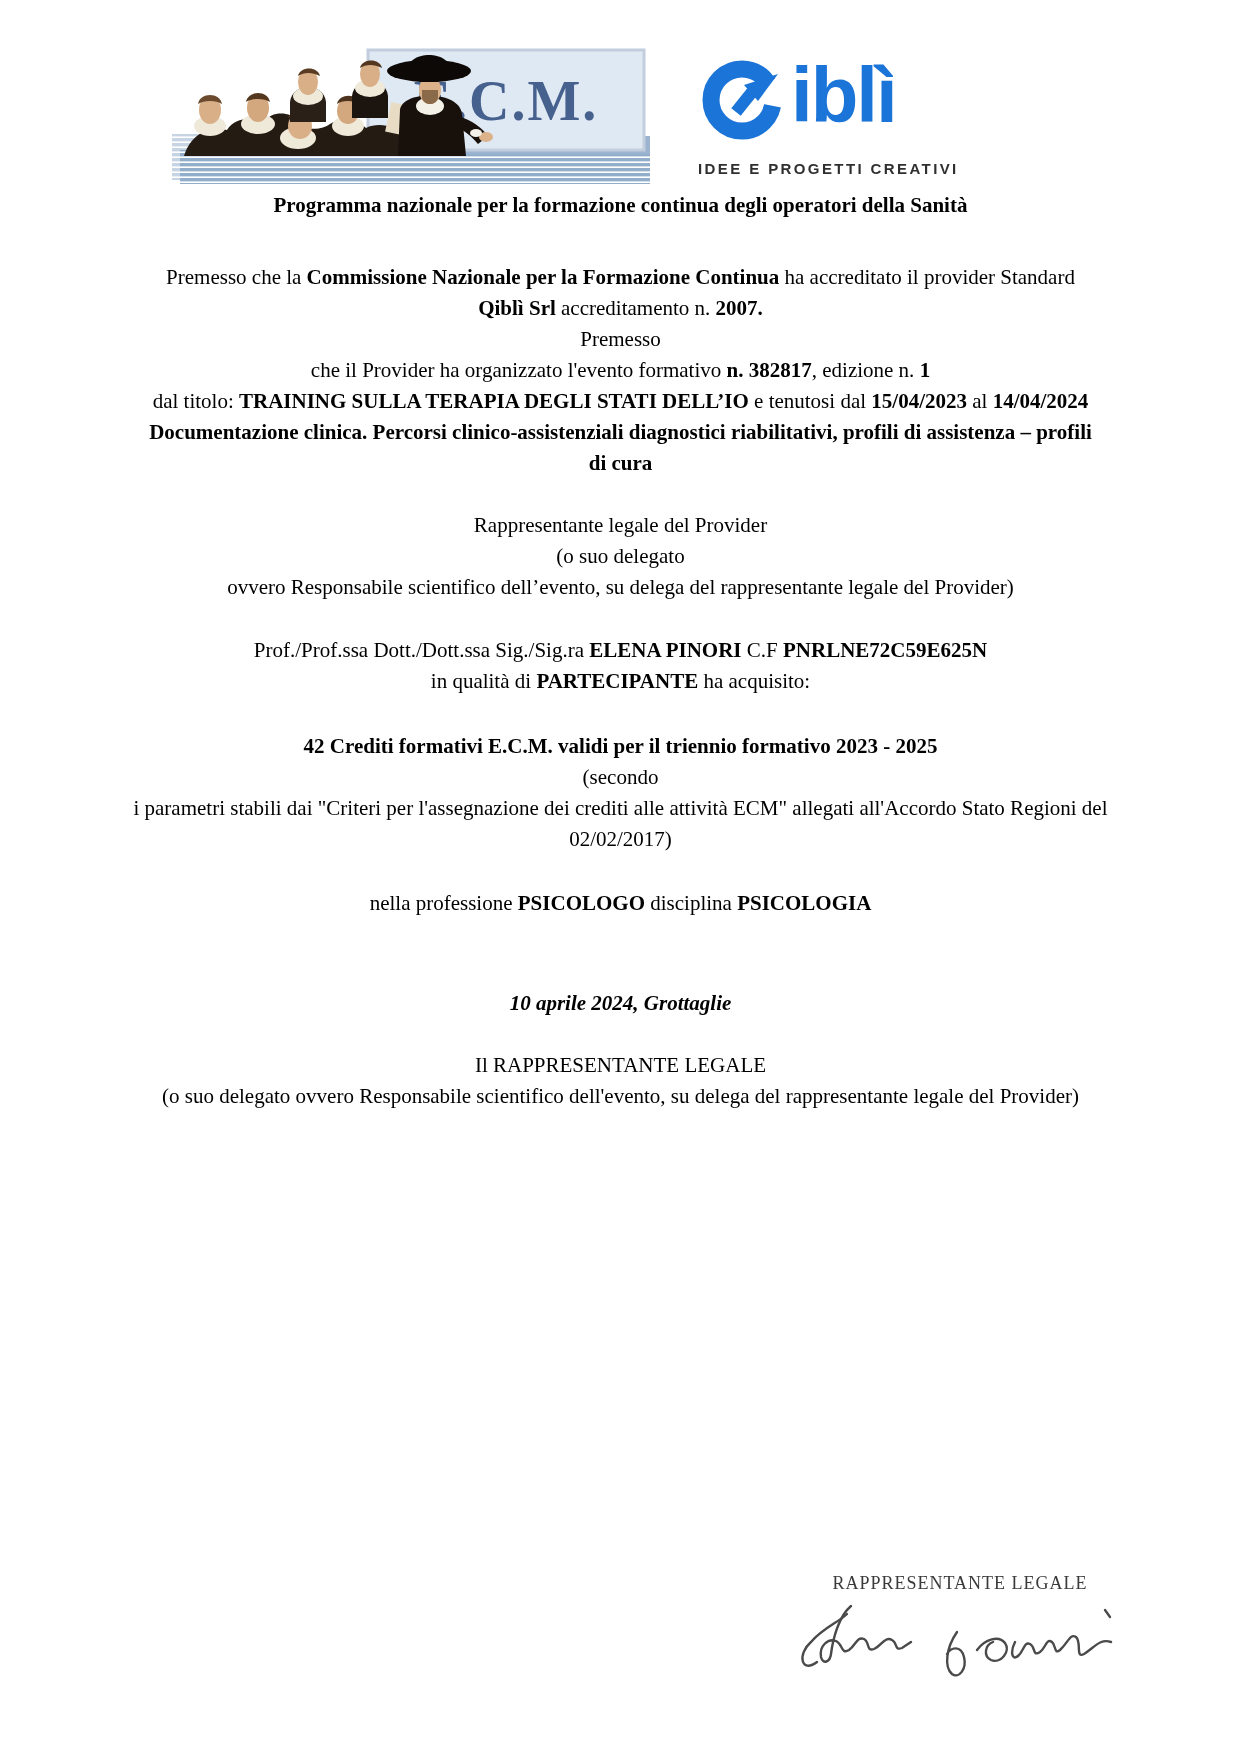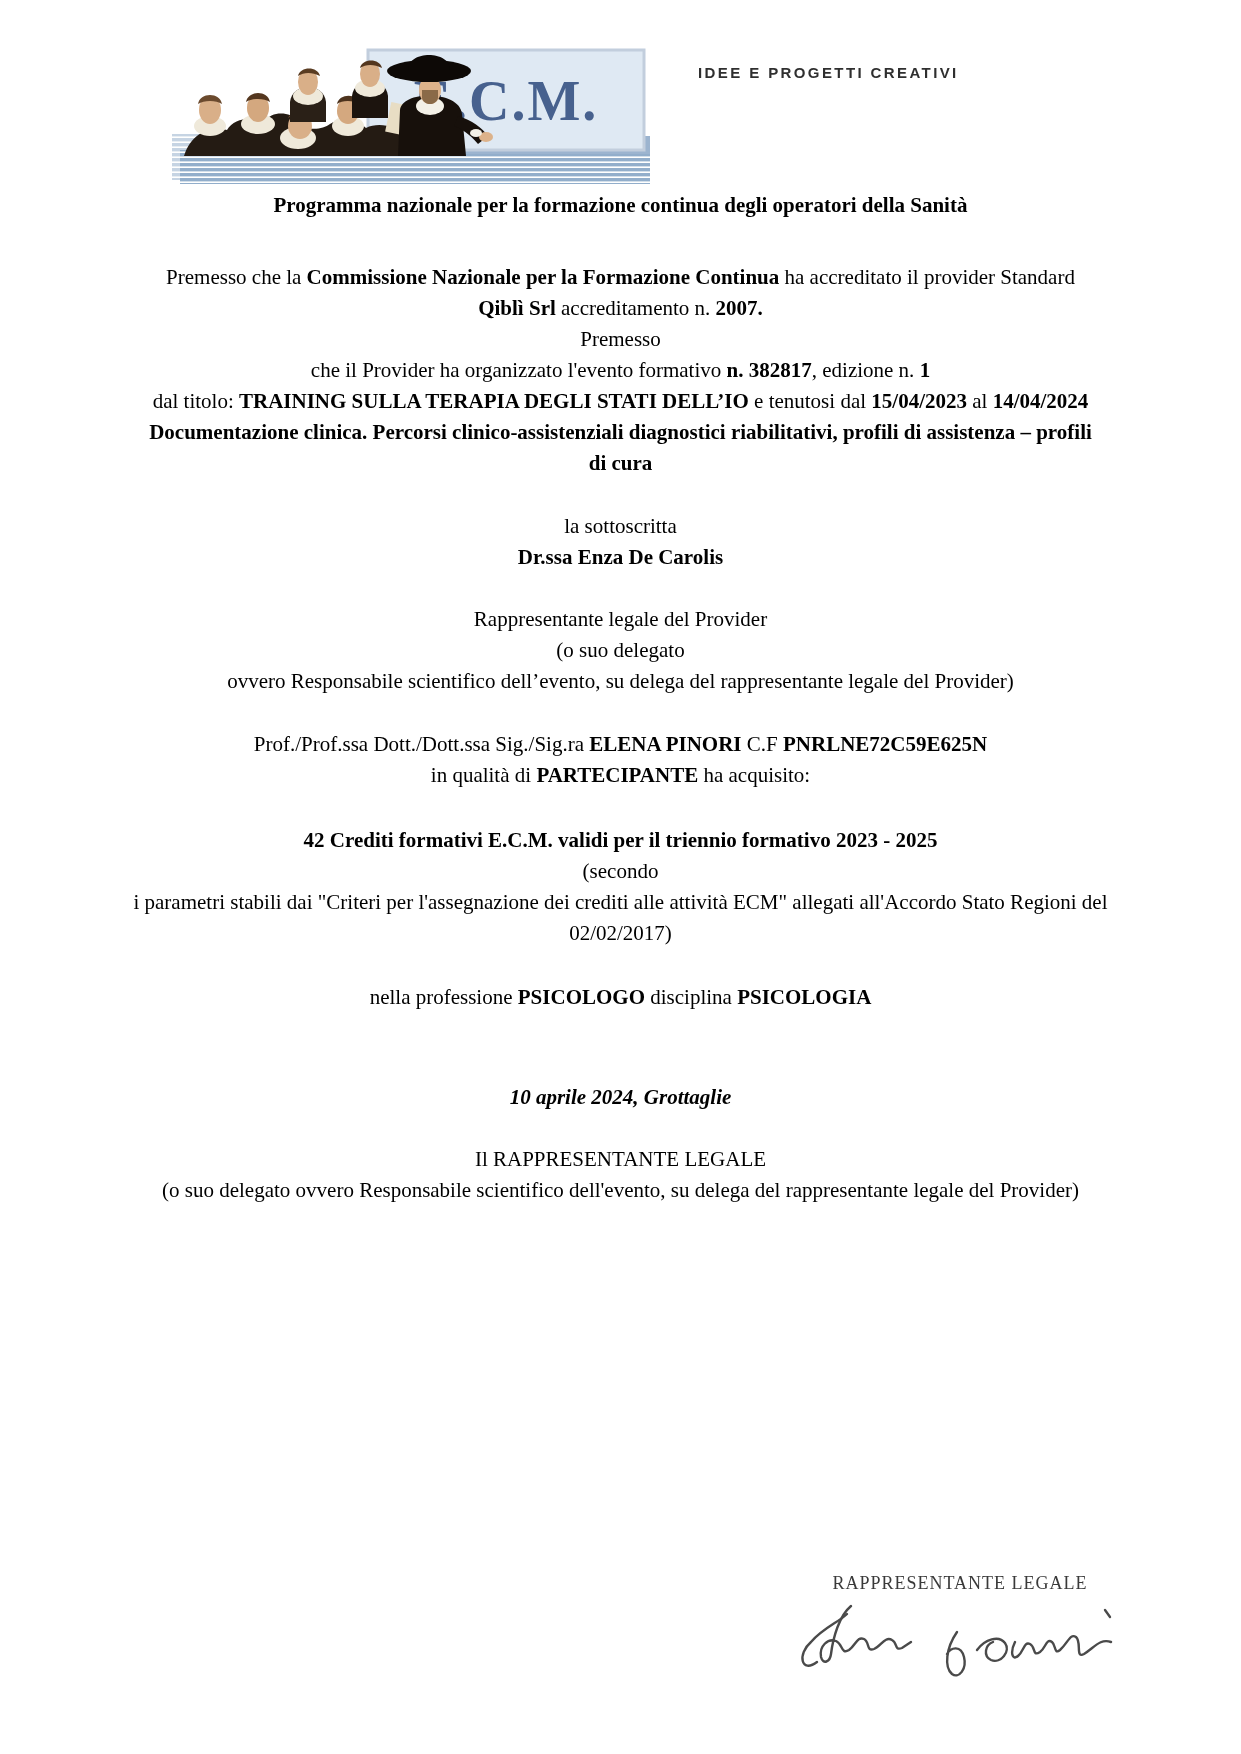--- a/index.html
+++ b/index.html
@@ -123,40 +123,45 @@
           <path d="M236,32 C236,12 278,12 278,32 Z" fill="#0d0906"></path>
 
           <path d="M286,78 C300,82 310,90 316,98 L306,106 C298,96 288,90 282,88 Z" fill="#17100b"></path>
           <ellipse cx="314" cy="99" rx="7" ry="5" fill="#dcb28a"></ellipse>
           <ellipse cx="304" cy="95" rx="6" ry="4" fill="#f4f1e8"></ellipse>
         </g>
       </svg>
     </div>
 
     <div class="qibli-logo">
+      <div class="qibli-row">
+        <svg width="92" height="96" viewBox="0 0 92 96">
+          <circle cx="44" cy="50" r="31" fill="none" stroke="#1b74d8" stroke-width="17"></circle>
+          <path d="M44,50 L96,16 L96,60 Z" fill="#ffffff"></path>
+          <polygon points="80,24 46,35 60,51" fill="#1b74d8"></polygon>
+          <line x1="54" y1="42" x2="38" y2="62" stroke="#1b74d8" stroke-width="12"></line>
+        </svg>
+        <span class="qibli-rest">iblì</span>
+      </div>
       <div class="qibli-tagline">IDEE E PROGETTI CREATIVI</div>
     </div>
   </div>
 
   <div class="doc-body">
       <div class="para" data-para="title">
         <div class="line"><span class="b">Programma nazionale per la formazione continua degli operatori della Sanità</span></div>
       </div>
       <div class="para" data-para="premessa">
         <div class="line"><span>Premesso che la </span><span class="b">Commissione Nazionale per la Formazione Continua</span><span> ha accreditato il provider Standard</span></div>
         <div class="line"><span class="b">Qiblì Srl</span><span> accreditamento n. </span><span class="b">2007.</span></div>
         <div class="line"><span>Premesso</span></div>
         <div class="line"><span>che il Provider ha organizzato l'evento formativo </span><span class="b">n. 382817</span><span>, edizione n. </span><span class="b">1</span></div>
         <div class="line"><span>dal titolo: </span><span class="b">TRAINING SULLA TERAPIA DEGLI STATI DELL’IO</span><span> e tenutosi dal </span><span class="b">15/04/2023</span><span> al </span><span class="b">14/04/2024</span></div>
         <div class="line"><span class="b">Documentazione clinica. Percorsi clinico-assistenziali diagnostici riabilitativi, profili di assistenza – profili</span></div>
         <div class="line"><span class="b">di cura</span></div>
-      </div>
-      <div class="para" data-para="sottoscritta">
-        <div class="line"><span>la sottoscritta</span></div>
-        <div class="line"><span class="b">Dr.ssa Enza De Carolis</span></div>
       </div>
       <div class="para" data-para="rappresentante">
         <div class="line"><span>Rappresentante legale del Provider</span></div>
         <div class="line"><span>(o suo delegato</span></div>
         <div class="line"><span>ovvero Responsabile scientifico dell’evento, su delega del rappresentante legale del Provider)</span></div>
       </div>
       <div class="para" data-para="partecipante">
         <div class="line"><span>Prof./Prof.ssa Dott./Dott.ssa Sig./Sig.ra </span><span class="b">ELENA PINORI</span><span> C.F </span><span class="b">PNRLNE72C59E625N</span></div>
         <div class="line"><span>in qualità di </span><span class="b">PARTECIPANTE</span><span> ha acquisito:</span></div>
       </div>

